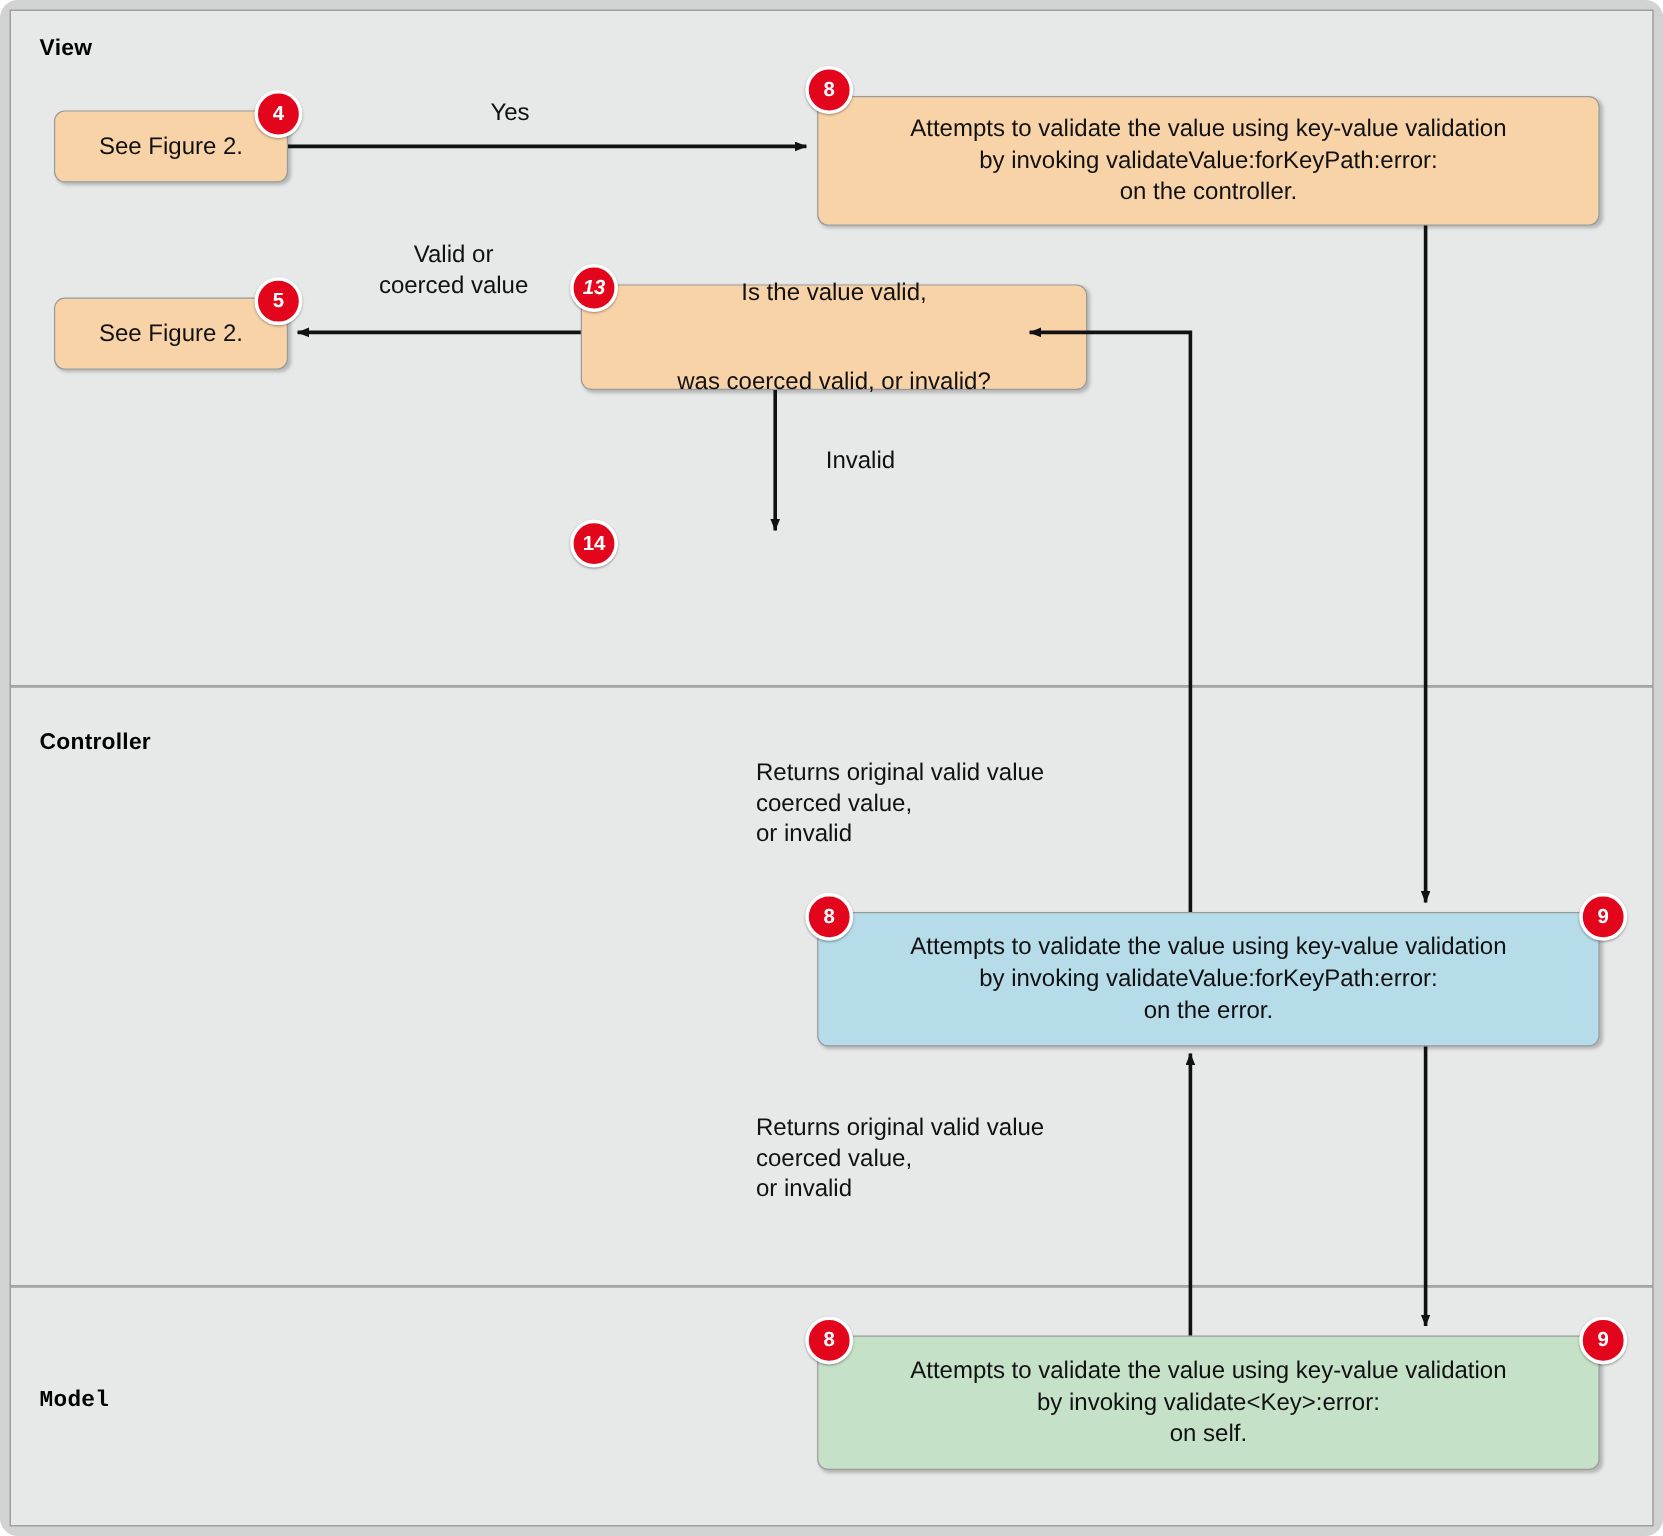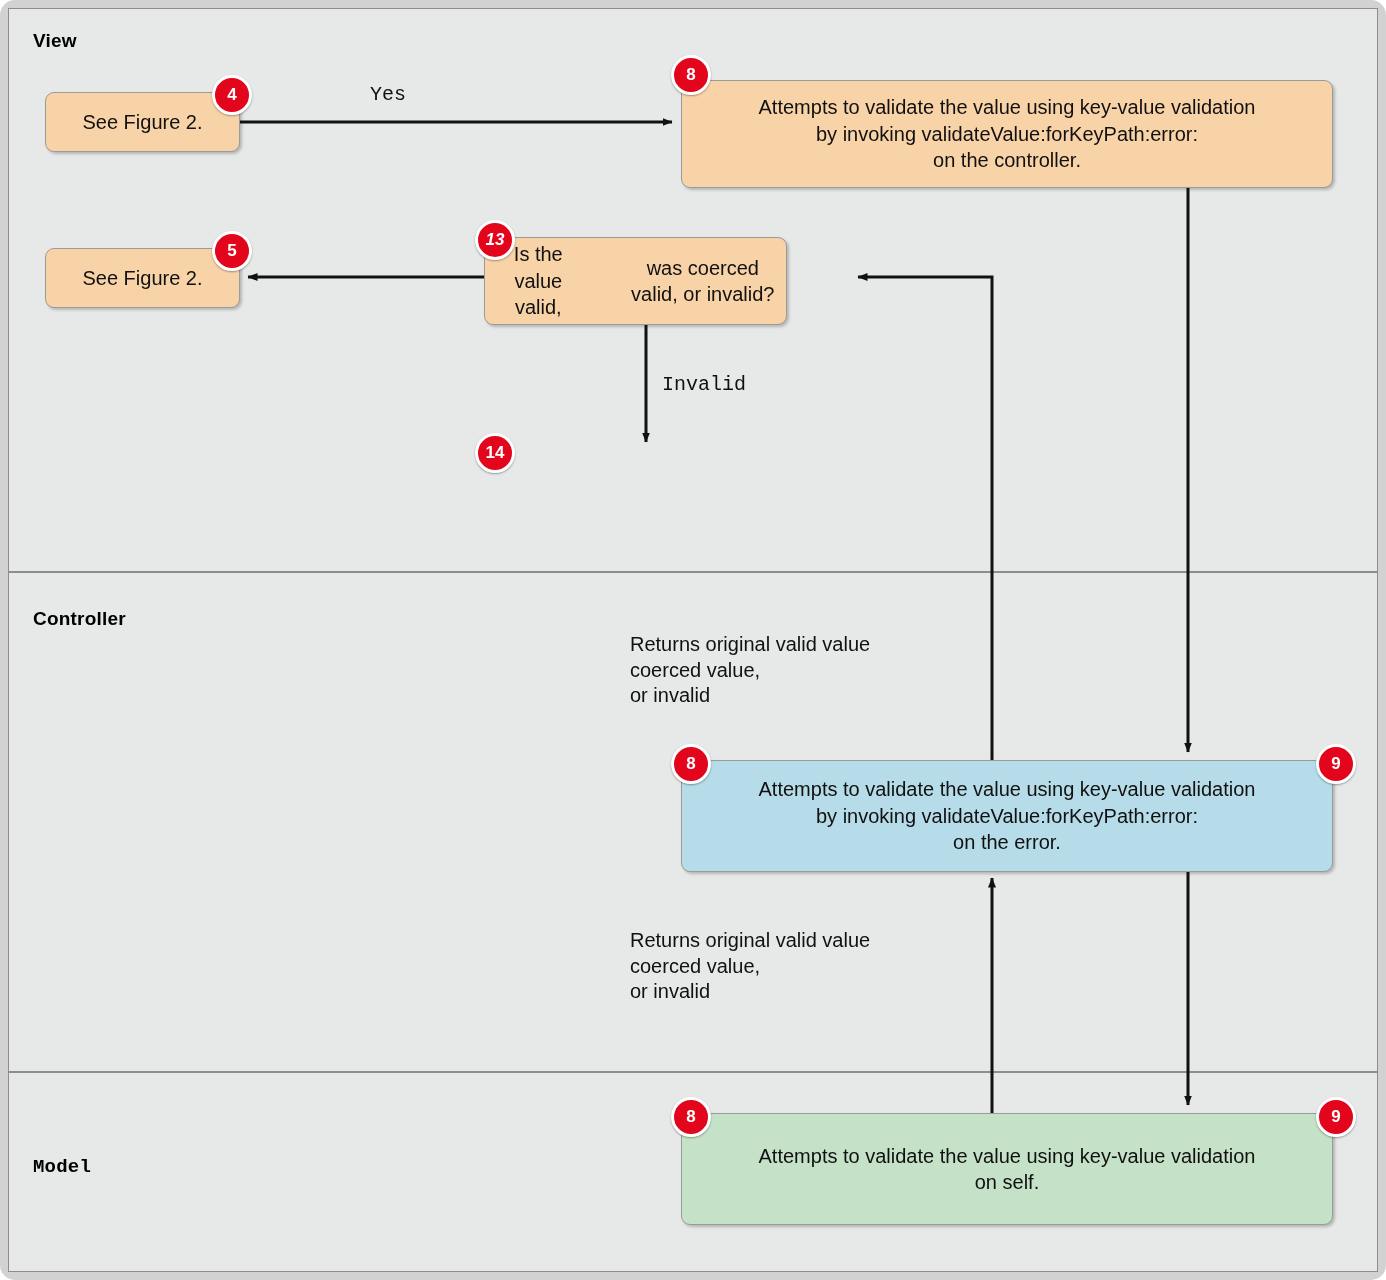--- a/index.html
+++ b/index.html
@@ -24,21 +24,21 @@
   .n-green{background:#c5e2c8;}
 
   
   .badge{position:absolute;width:34px;height:34px;border-radius:50%;background:#e2051c;
          border:3px solid #ffffff;color:#fff;font-size:17px;font-weight:bold;
          display:flex;align-items:center;justify-content:center;
          box-shadow:0 1px 2px rgba(0,0,0,.35);z-index:6;}
 
   .edge-label{position:absolute;font-size:20px;color:#111;line-height:1.28;white-space:pre-line;}
   .lbl-right{text-align:left;}
-  .lbl-center{font-family:Liberation Mono, monospace;}
+  .lbl-center{text-align:center;}
 
   svg.wires{position:absolute;left:0;top:0;width:1386px;height:1280px;pointer-events:none;z-index:3;}
 </style>
 </head>
 <body>
 
 <div id="stage">
 
   <div class="lane" id="lane-view"></div>
   <div class="lane" id="lane-controller"></div>
@@ -80,45 +80,48 @@
     <span>by invoking validateValue:forKeyPath:error:</span>
     <span>on the controller.</span>
   </div>
   <div class="badge" style="left:671px;top:55px;">8</div>
 
   <div class="node n-orange" style="left:45px;top:248px;width:195px;height:60px;">
     <span>See Figure 2.</span>
   </div>
   <div class="badge" style="left:212px;top:231px;">5</div>
 
-  <div class="node n-orange" style="left:484px;top:237px;width:303px;height:88px;gap:48px;">
+  <div class="node n-orange" style="left:484px;top:237px;width:422px;height:88px;flex-direction:column;gap:48px;">
     <span>Is the value valid,</span>
     <span>was coerced valid, or invalid?</span>
   </div>
   <div class="badge" style="left:475px;top:220px;font-style:italic;">13</div>
 
   <div class="badge" style="left:475px;top:433px;">14</div>
 
   <div class="node n-blue" style="left:681px;top:760px;width:652px;height:112px;flex-direction:column;">
     <span>Attempts to validate the value using key-value validation</span>
     <span>by invoking validateValue:forKeyPath:error:</span>
     <span>on the error.</span>
   </div>
   <div class="badge" style="left:671px;top:744px;">8</div>
   <div class="badge" style="left:1316px;top:744px;">9</div>
 
   <div class="node n-green" style="left:681px;top:1113px;width:652px;height:112px;flex-direction:column;">
     <span>Attempts to validate the value using key-value validation</span>
+    <span>by invoking validate&lt;Key&gt;:error:</span>
     <span>on self.</span>
   </div>
   <div class="badge" style="left:671px;top:1097px;">8</div>
   <div class="badge" style="left:1316px;top:1097px;">9</div>
 
   <div class="edge-label lbl-center" style="left:370px;top:82px;width:110px;">Yes</div>
 
+  <div class="edge-label lbl-center" style="left:278px;top:200px;width:200px;">Valid or
+coerced value</div>
 
   <div class="edge-label lbl-center" style="left:662px;top:372px;width:110px;">Invalid</div>
 
   <div class="edge-label lbl-right" style="left:630px;top:632px;width:338px;">Returns original valid value
 coerced value,
 or invalid</div>
 
   <div class="edge-label lbl-right" style="left:630px;top:928px;width:338px;">Returns original valid value
 coerced value,
 or invalid</div>

